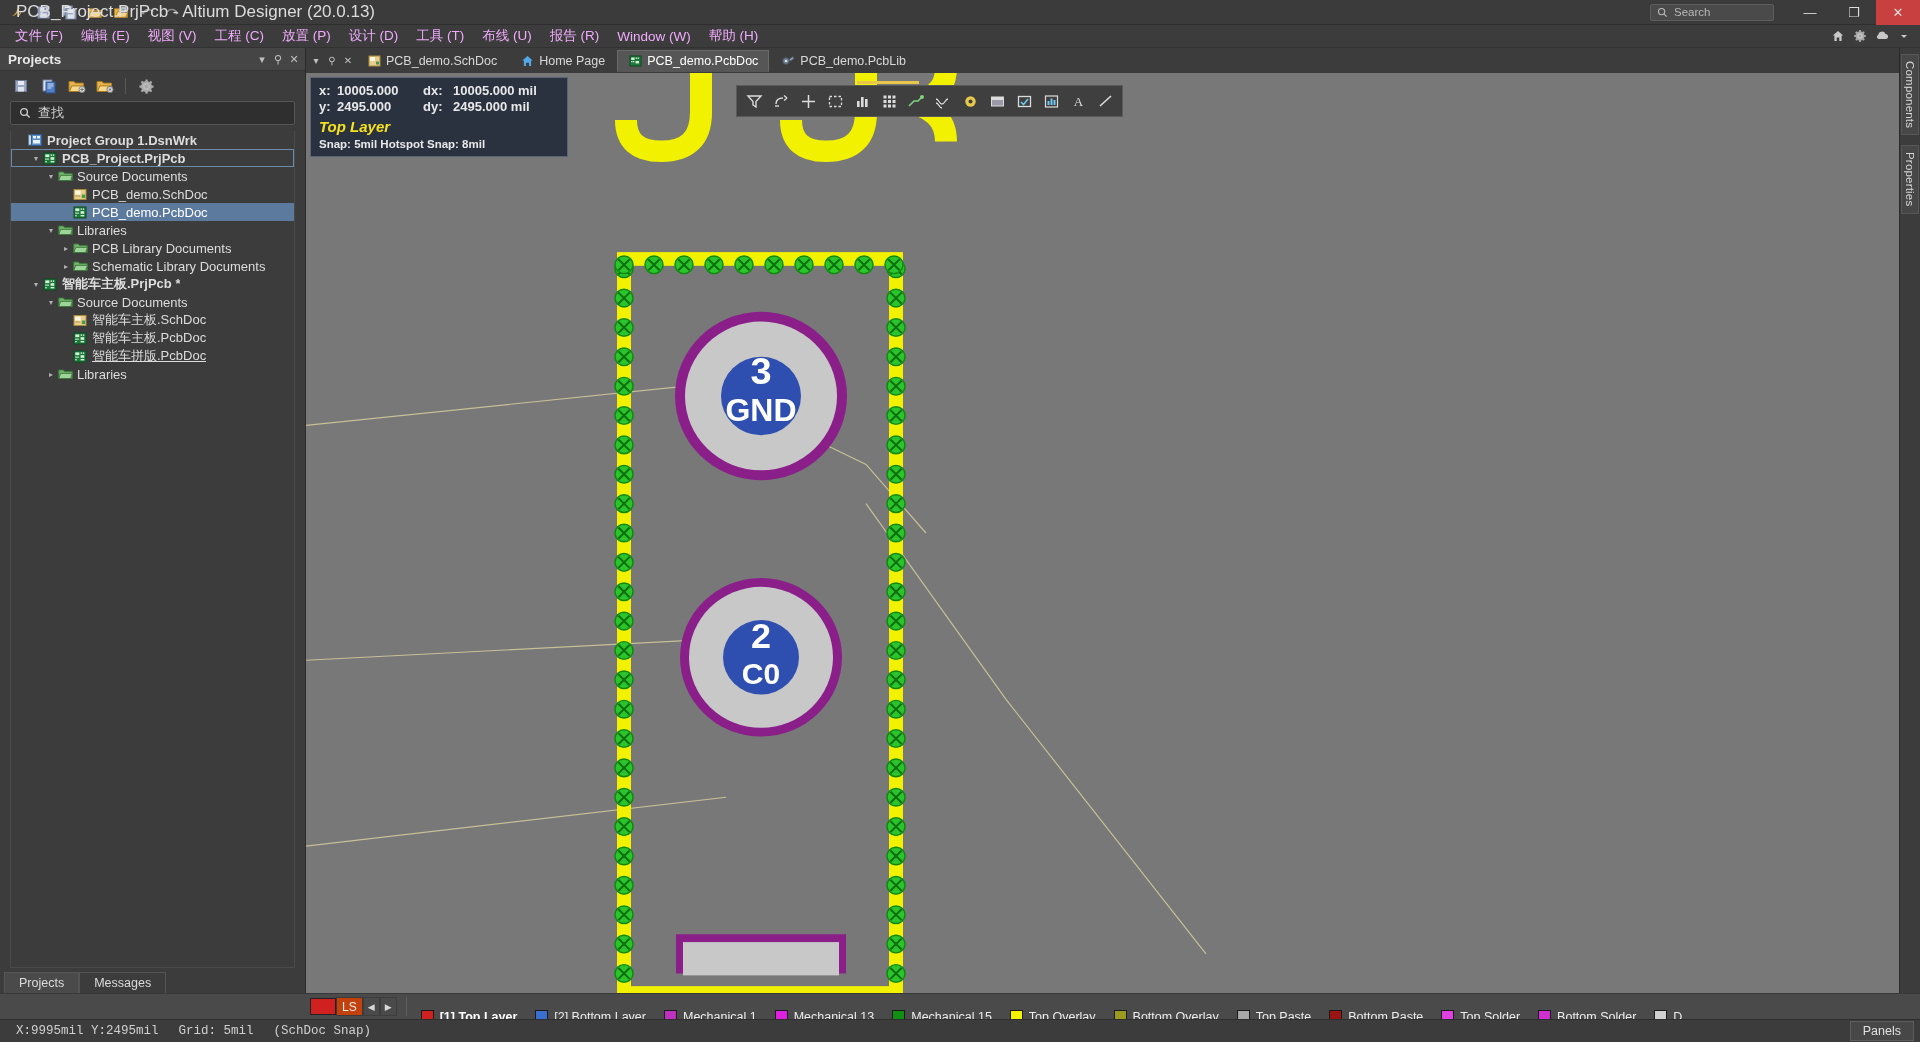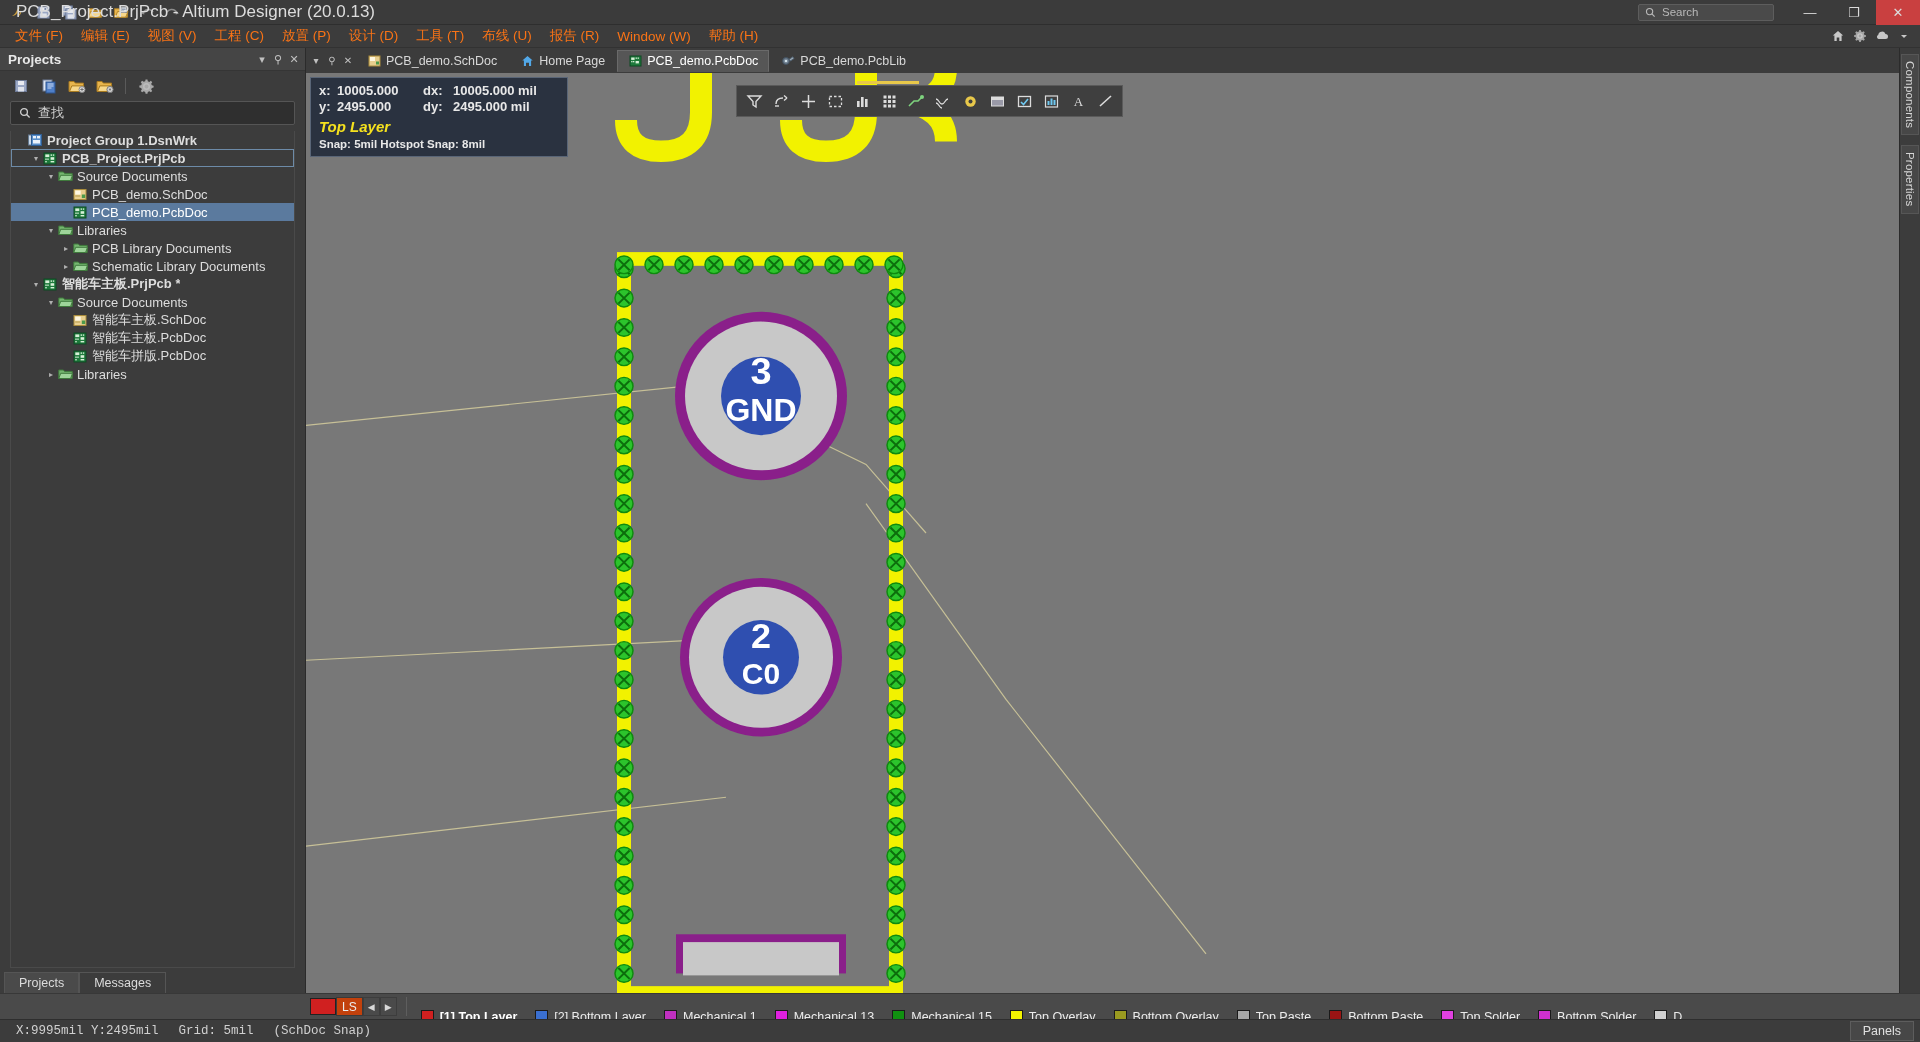--- a/index.html
+++ b/index.html
@@ -17,33 +17,33 @@
     border-bottom:1px solid #2e2e2e; position:relative; flex:0 0 25px;
   }
   .qa-icons{ display:flex; align-items:center; gap:0px; padding-left:4px; }
   .qa-btn{ width:26px; height:22px; display:flex; align-items:center; justify-content:center; }
   .title-text{
     position:absolute; left:16px; right:0; text-align:left; font-size:17px;
     color:#dcdcdc; pointer-events:none;
   }
   .tb-right{ margin-left:auto; display:flex; align-items:center; height:25px; }
   .search-box{
-    display:flex; align-items:center; gap:6px; width:136px; height:17px;
+    display:flex; align-items:center; gap:6px; width:124px; height:17px;
     background:#4a4a4a; border:1px solid #5d5d5d; border-radius:2px;
     padding:0 6px; margin-right:14px; color:#b8b8b8; font-size:11.5px;
   }
   .winbtn{ width:44px; height:25px; display:flex; align-items:center; justify-content:center; color:#dcdcdc; font-size:13px;}
   .winbtn.close{ background:#c94040; }
 
   
   .menubar{
     height:23px; background:#3c3c3c; display:flex; align-items:center;
     padding-left:6px; flex:0 0 23px; border-bottom:1px solid #323232; position:relative;
   }
-  .menu-item{ padding:2px 9px; font-size:13.5px; color:#f97316; height:23px; display:flex; align-items:center;}
+  .menu-item{ padding:2px 9px; font-size:13.5px; color:#f0abfc; height:23px; display:flex; align-items:center;}
   .menubar-right{ margin-left:auto; display:flex; align-items:center; gap:2px; padding-right:6px;}
   .mb-icon{ width:20px; height:20px; display:flex; align-items:center; justify-content:center; color:#c8c8c8;}
 
   
   .bodyrow{ flex:1 1 auto; display:flex; min-height:0; }
 
   
   .leftpanel{ width:306px; background:#3c3c3c; display:flex; flex-direction:column; flex:0 0 306px; border-right:1px solid #2b2b2b;}
   .panel-header{
     height:23px; display:flex; align-items:center; padding:0 4px 0 8px;
@@ -462,21 +462,21 @@
                 <rect x="4.3" y="6.5" width="1.4" height="1.4" fill="#d8f0d8"></rect>
                 <rect x="2.3" y="9" width="1.4" height="1.4" fill="#d8f0d8"></rect>
                 <rect x="7.6" y="2.4" width="1.4" height="1.4" fill="#d8f0d8"></rect>
                 <rect x="9.8" y="2.4" width="1.4" height="1.4" fill="#d8f0d8"></rect>
                 <rect x="7.6" y="5.2" width="3.6" height="2.6" fill="#d8f0d8"></rect>
                 <rect x="7.6" y="9" width="3.6" height="1.4" fill="#d8f0d8"></rect>
               </svg>
             </span>
             <span class="lbl">智能车主板.PcbDoc</span>
           </div>
-          <div class="tnode" style="padding-left: 49px;">
+          <div class="tnode" style="padding-left: 49px; text-decoration: underline;">
             <span class="arrow"></span>
             <span class="tico">
               <svg width="15" height="13" viewBox="0 0 15 13">
                 <rect x="1" y="1" width="12" height="11" fill="#1e7a3c" stroke="#0d4a22"></rect>
                 <rect x="2.3" y="2.4" width="4" height="2.7" fill="#d8f0d8"></rect>
                 <rect x="2.3" y="6.5" width="1.4" height="1.4" fill="#d8f0d8"></rect>
                 <rect x="4.3" y="6.5" width="1.4" height="1.4" fill="#d8f0d8"></rect>
                 <rect x="2.3" y="9" width="1.4" height="1.4" fill="#d8f0d8"></rect>
                 <rect x="7.6" y="2.4" width="1.4" height="1.4" fill="#d8f0d8"></rect>
                 <rect x="9.8" y="2.4" width="1.4" height="1.4" fill="#d8f0d8"></rect>

